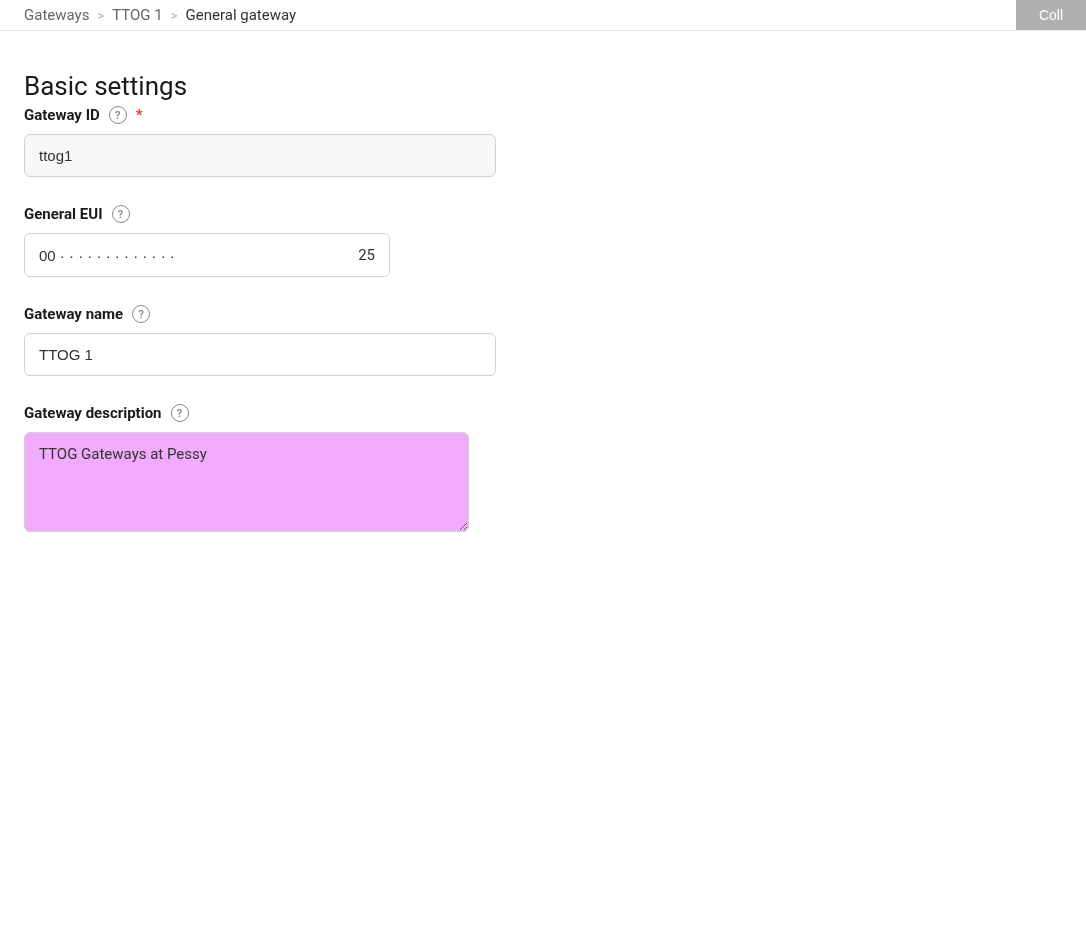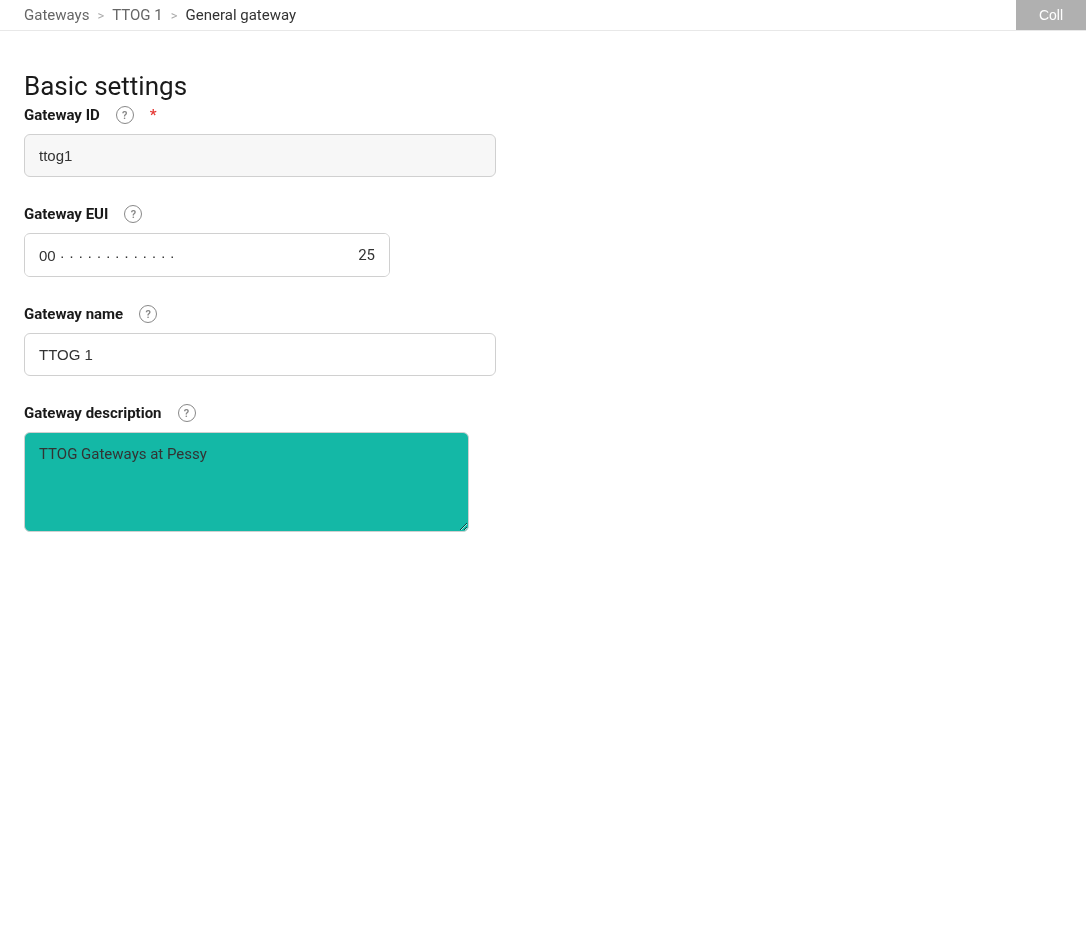--- a/index.html
+++ b/index.html
@@ -79,21 +79,21 @@
       margin-bottom: 36px;
     }
 
     .field-group {
       margin-bottom: 28px;
     }
 
     .field-label {
       display: flex;
       align-items: center;
-      gap: 16px;
+      gap: 9px;
       font-size: 15px;
       font-weight: 700;
       color: #1a1a1a;
       margin-bottom: 10px;
     }
 
     .help-icon {
       display: inline-flex;
       align-items: center;
       justify-content: center;
@@ -157,21 +157,21 @@
     }
 
     .field-textarea {
       width: 445px;
       min-height: 100px;
       padding: 12px 14px;
       border: 1px solid #d0d0d0;
       border-radius: 6px;
       font-size: 15px;
       color: #333;
-      background: #14b8a6;
+      background: #f0abfc;
       outline: none;
       resize: vertical;
       font-family: inherit;
     }
   </style>
 </head>
 <body>
 
 <div class="breadcrumb-bar">
   <a class="breadcrumb-link">Gateways</a>
@@ -190,21 +190,21 @@
     <div class="field-label">
       <span>Gateway ID</span>
       <span class="help-icon">?</span>
       <span class="required-star">*</span>
     </div>
     <input type="text" class="field-input" value="ttog1" style="">
   </div>
 
   <div class="field-group">
     <div class="field-label">
-      <span>Gateway EUI</span>
+      <span>General EUI</span>
       <span class="help-icon">?</span>
     </div>
     <div class="eui-input-wrapper">
       <input type="text" class="eui-input" value="00 · · · · · · · · · · · · · " style="">
       <span class="eui-suffix">25</span>
     </div>
   </div>
 
   <div class="field-group">
     <div class="field-label">

